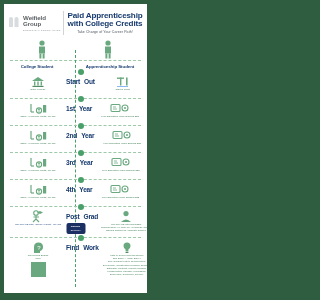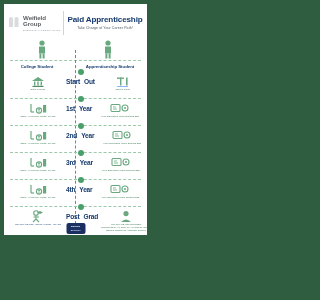--- a/index.html
+++ b/index.html
@@ -4,21 +4,21 @@
 <style>
   html,body{margin:0;padding:0;}
   body{
     width:151px;height:300px;overflow:hidden;
     background:#2f5d3f;
     font-family:"Liberation Sans",sans-serif;
     -webkit-font-smoothing:none;
   }
   .poster{
     position:absolute;left:4px;top:4px;
-    width:143px;height:231px;
+    width:143px;height:289px;
     background:#ffffff;
     box-sizing:border-box;
     overflow:hidden;
   }
   
   .header{
     position:relative;height:36px;
     display:flex;align-items:center;
     padding:2px 3px 0 4px;box-sizing:border-box;
   }
@@ -131,20 +131,21 @@
       </span>
       <span class="logo-words">
         <span class="logo-w1">Weifield</span>
         <span class="logo-w2">Group</span>
         <span class="logo-sub">ELECTRICAL CONTRACTING</span>
       </span>
     </div>
     <div class="hdr-div"></div>
     <div class="titles">
       <span class="t1">Paid Apprenticeship</span>
+      <span class="t2">with College Credits</span>
       <span class="t3">Take Charge of Your Career Path!</span>
     </div>
   </div>
 
   <div class="persons">
     <div class="person left">
       <svg width="14" height="19" viewBox="0 0 14 19">
         <circle cx="7" cy="3" r="2.6" fill="#6aa97f"></circle>
         <path d="M4 6.5h6v7h-6z" fill="#6aa97f"></path>
         <path d="M4.4 13.5h2v5h-2z" fill="#6aa97f"></path>

